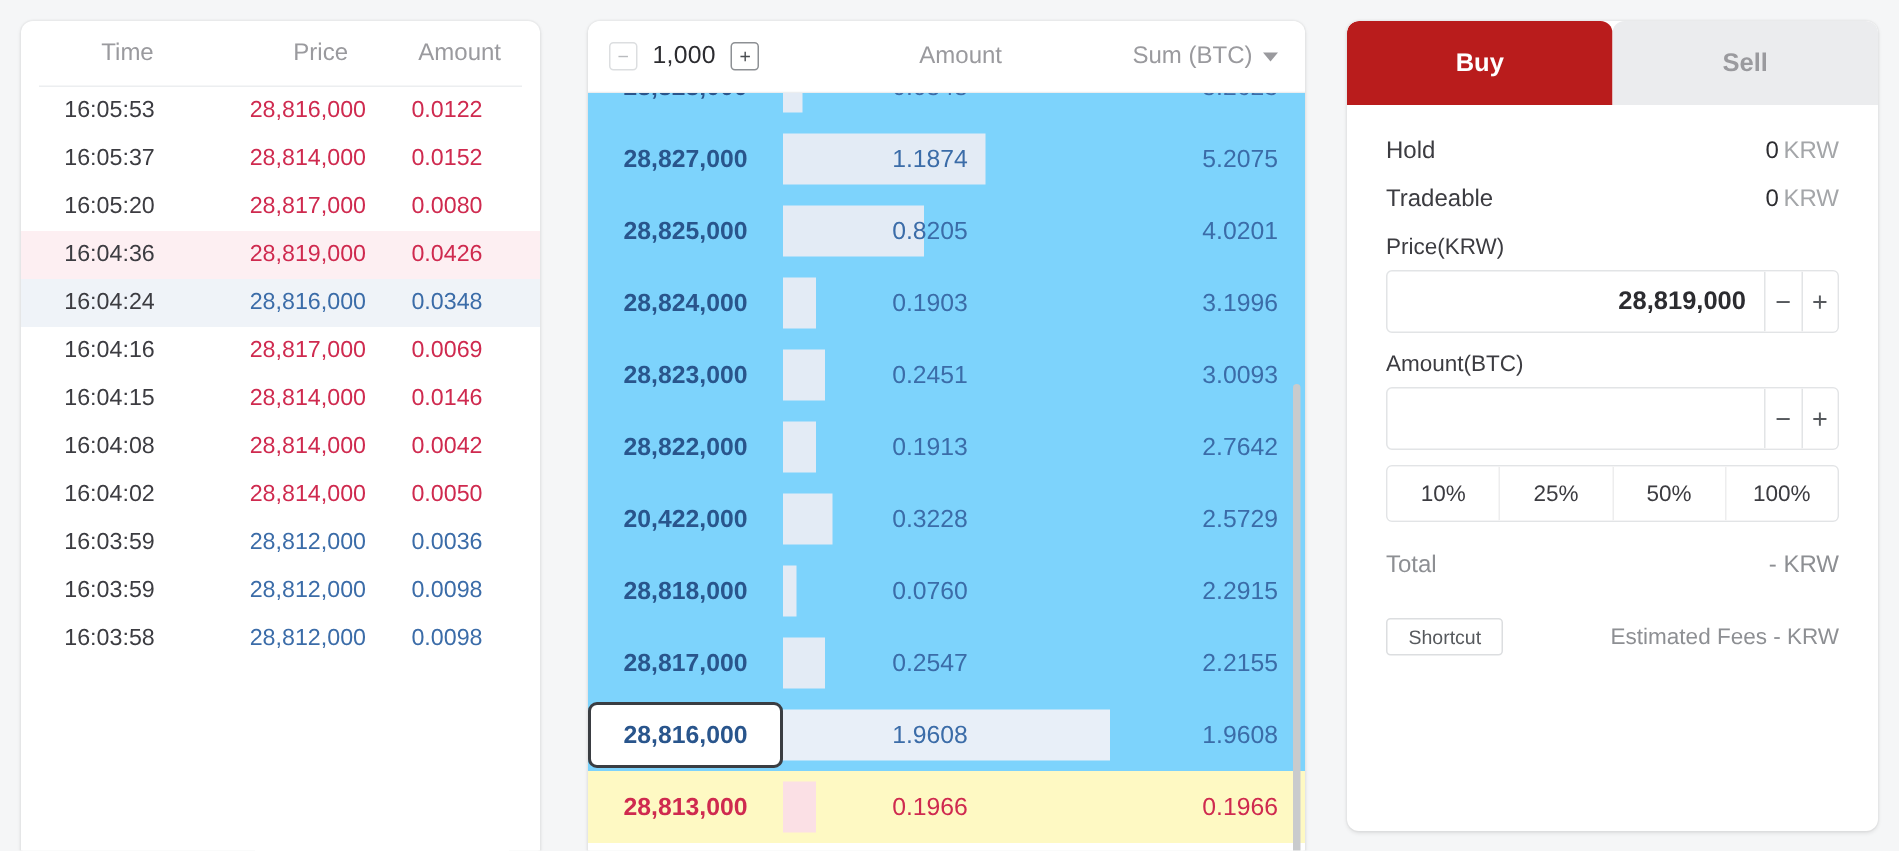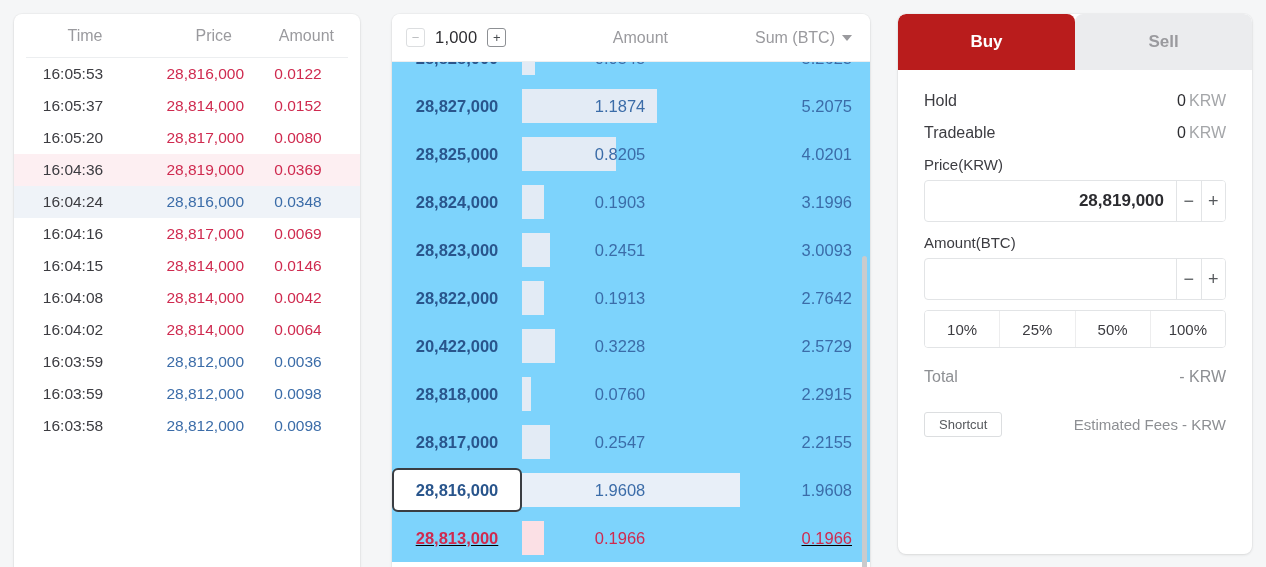--- a/index.html
+++ b/index.html
@@ -119,21 +119,21 @@
   }
   .ob-scroll { position: relative; margin-top: -28px; }
 
   .ob-row {
     position: relative;
     display: flex;
     align-items: center;
     height: 48px;
   }
   .ob-row.ask { background: #7dd3fc; }
-  .ob-row.bid { background: #7dd3fc; text-decoration: underline; }
+  .ob-row.bid { background: #fef9c3; }
   .ob-price-cell {
     position: relative;
     width: 130px;
     display: flex; align-items: center; justify-content: center;
     height: 48px;
     font-size: 16.5px;
     font-weight: bold;
     z-index: 3;
     cursor: pointer;
   }
@@ -322,21 +322,21 @@
           <div class="tr-amount up">0.0152</div>
         </div>
         <div class="trade-row">
           <div class="tr-time">16:05:20</div>
           <div class="tr-price up">28,817,000</div>
           <div class="tr-amount up">0.0080</div>
         </div>
         <div class="trade-row flash-up">
           <div class="tr-time">16:04:36</div>
           <div class="tr-price up">28,819,000</div>
-          <div class="tr-amount up">0.0369</div>
+          <div class="tr-amount up">0.0426</div>
         </div>
         <div class="trade-row flash-down">
           <div class="tr-time">16:04:24</div>
           <div class="tr-price down">28,816,000</div>
           <div class="tr-amount down">0.0348</div>
         </div>
         <div class="trade-row">
           <div class="tr-time">16:04:16</div>
           <div class="tr-price up">28,817,000</div>
           <div class="tr-amount up">0.0069</div>
@@ -347,21 +347,21 @@
           <div class="tr-amount up">0.0146</div>
         </div>
         <div class="trade-row">
           <div class="tr-time">16:04:08</div>
           <div class="tr-price up">28,814,000</div>
           <div class="tr-amount up">0.0042</div>
         </div>
         <div class="trade-row">
           <div class="tr-time">16:04:02</div>
           <div class="tr-price up">28,814,000</div>
-          <div class="tr-amount up">0.0064</div>
+          <div class="tr-amount up">0.0050</div>
         </div>
         <div class="trade-row">
           <div class="tr-time">16:03:59</div>
           <div class="tr-price down">28,812,000</div>
           <div class="tr-amount down">0.0036</div>
         </div>
         <div class="trade-row">
           <div class="tr-time">16:03:59</div>
           <div class="tr-price down">28,812,000</div>
           <div class="tr-amount down">0.0098</div>

